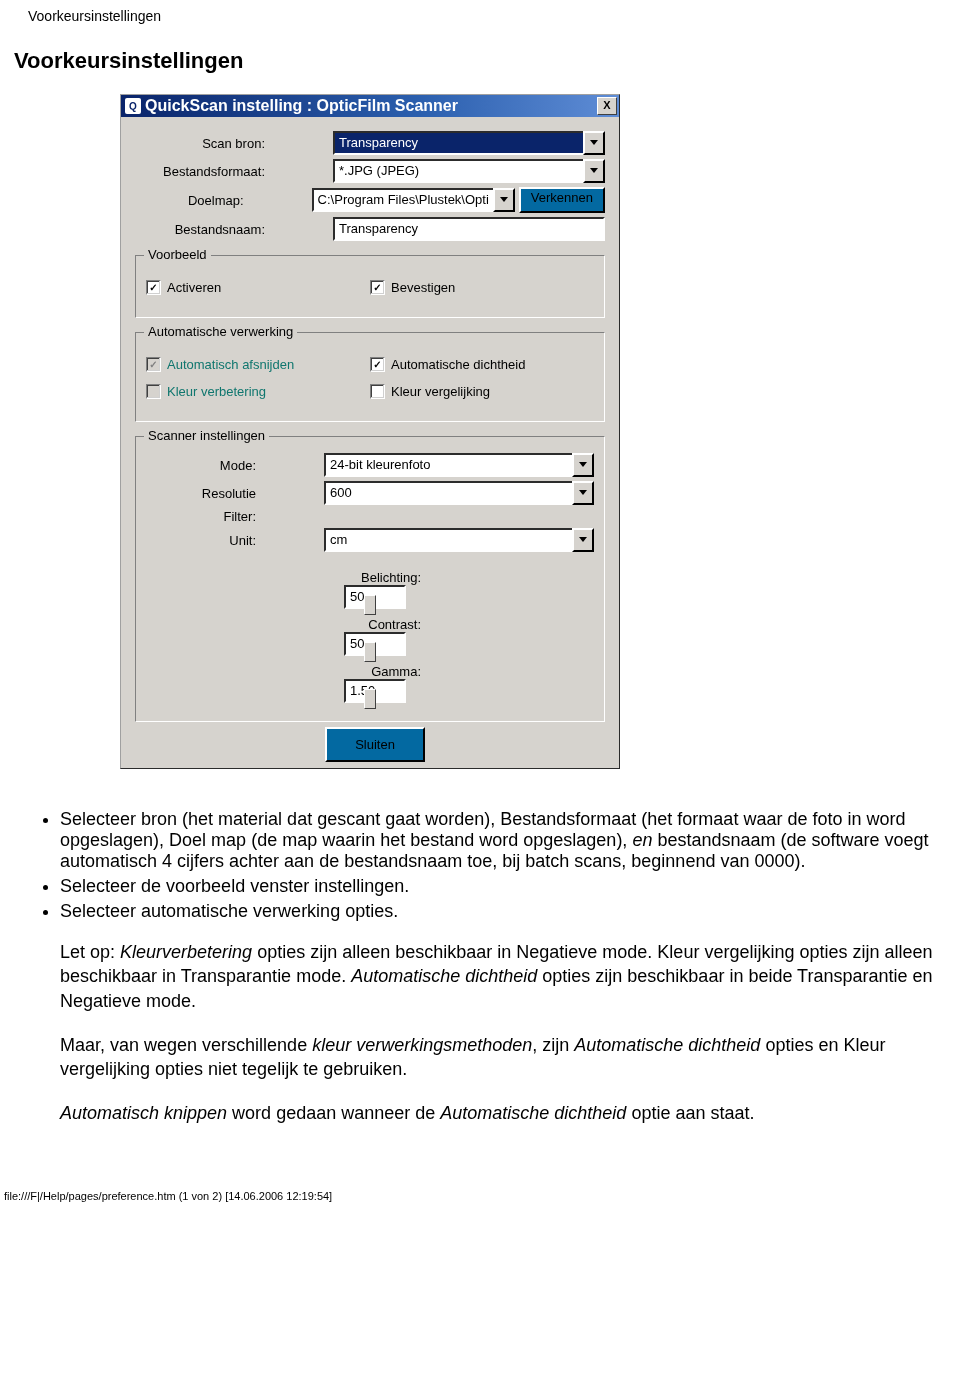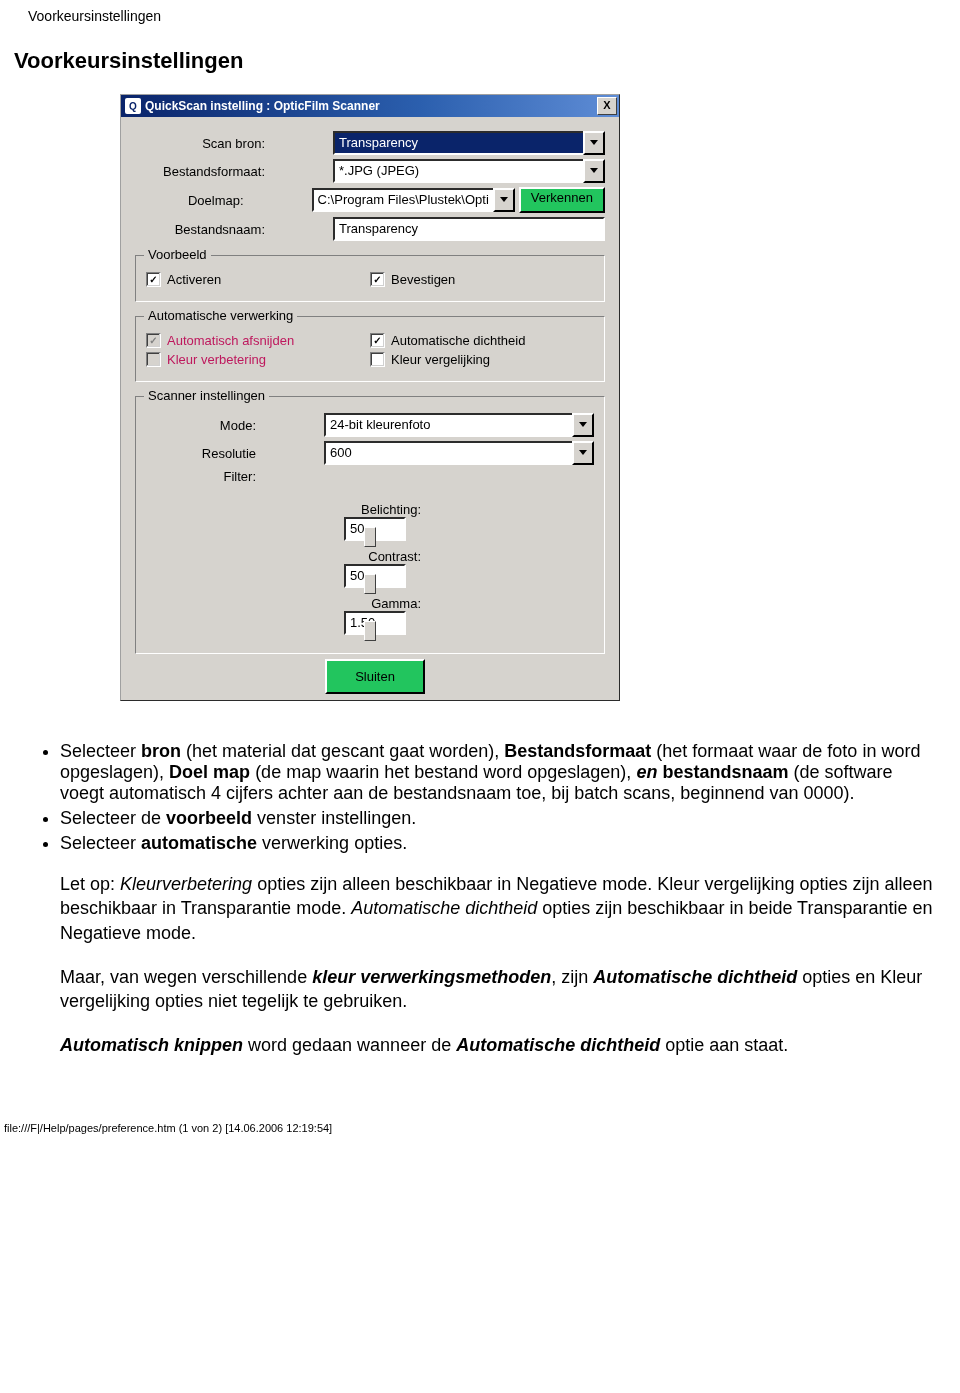--- a/index.html
+++ b/index.html
@@ -47,21 +47,21 @@
     padding: 0 2px 0 4px;
   }
   .titlebar .appicon {
     width: 16px; height: 16px; margin-right: 4px;
     display: inline-flex; align-items: center; justify-content: center;
     background: #fff; border-radius: 2px; font-size: 10px; color: #0a246a; font-weight: bold;
   }
   .titlebar .title-text {
     flex: 1;
     font-weight: bold;
-    font-size: 12px;
+    font-size: 16px;
     white-space: nowrap; overflow: hidden; text-overflow: ellipsis;
   }
   .winbtn {
     width: 18px; height: 16px;
     background: #d6d3ce;
     border: 1px solid #fff;
     border-right-color: #404040;
     border-bottom-color: #404040;
     color: #000;
     font-size: 11px;
@@ -111,21 +111,21 @@
     background: #d6d3ce;
     border: 2px outset #fff;
     border-right-color: #404040; border-bottom-color: #404040;
     display: flex; align-items: center; justify-content: center;
     margin-left: -2px;
   }
   .dropdown-btn svg { width: 8px; height: 6px; }
   .btn {
     height: 22px;
     padding: 0 10px;
-    background: #22c55e;
+    background: #0369a1;
     border: 2px outset #fff;
     border-right-color: #404040; border-bottom-color: #404040;
     font-size: 13px;
     line-height: 18px;
     margin-left: 4px;
   }
   .groupbox {
     border: 1px solid #808080;
     border-right-color: #fff; border-bottom-color: #fff;
     position: relative;
@@ -135,41 +135,41 @@
   .groupbox > .legend {
     position: absolute;
     top: -9px;
     left: 8px;
     background: #d6d3ce;
     padding: 0 4px;
     font-size: 13px;
   }
   .cb-row {
     display: flex;
-    margin: 4px 0;
+    margin: 12px 0;
   }
   .cb-cell {
     flex: 1;
     display: flex;
     align-items: center;
   }
   .cb {
     width: 13px; height: 13px;
     background: #fff;
     border: 1px solid #808080;
     border-right-color: #fff; border-bottom-color: #fff;
     box-shadow: inset -1px -1px 0 #d0d0d0, inset 1px 1px 0 #404040;
     margin-right: 6px;
     display: inline-flex; align-items: center; justify-content: center;
     font-size: 10px; line-height: 10px;
   }
   .cb.checked::after { content: "✓"; color: #000; font-weight: bold; }
   .cb.disabled { background: #d6d3ce; }
   .cb.disabled.checked::after { color: #808080; }
-  .lbl-disabled { color: #be185d; }
+  .lbl-disabled { color: #0f766e; }
   
   .slider-row {
     display: flex; align-items: center; margin: 8px 0; flex-direction: column;
   }
   .slider-row .lbl { width: 110px; text-align: right; padding-right: 8px; }
   .slider {
     flex: 1; position: relative; height: 24px;
   }
   .slider-track {
     position: absolute; left: 0; right: 0; top: 16px; height: 3px;
@@ -198,21 +198,21 @@
   .close-row .btn { padding: 8px 28px; margin-left: 10px; }
   
   .content { margin: 40px 16px 0 16px; }
   .content ul { margin: 0 0 18px 0; padding-left: 34px; }
   .content ul li { margin: 4px 0; }
   .content p { margin: 0 0 20px 34px; line-height: 1.35; }
   .footer {
     font-size: 11px;
     padding: 24px 0 8px 4px;
   }
-  b { font-weight: bold; }
+  b { font-weight: normal; }
   i { font-style: italic; }
 </style>
 </head>
 <body>
 
 <div class="page">
 
   <div class="header-small">Voorkeursinstellingen</div>
   <div class="title">Voorkeursinstellingen</div>
 
@@ -329,20 +329,31 @@
               <div class="wininput">600</div>
               <div class="dropdown-btn">
                   <svg viewBox="0 0 8 6">
                     <polygon points="0,0 8,0 4,5" fill="#000"></polygon>
                   </svg>
                 </div>
             </div>
           </div>
           <div class="form-row">
             <span class="lbl lbl-narrow">Filter:</span>
+          </div>
+          <div class="form-row">
+            <span class="lbl lbl-narrow">Unit:</span>
+            <div class="wininput-wrap">
+              <div class="wininput">cm</div>
+              <div class="dropdown-btn">
+                  <svg viewBox="0 0 8 6">
+                    <polygon points="0,0 8,0 4,5" fill="#000"></polygon>
+                  </svg>
+                </div>
+            </div>
           </div>
 
           <div style="height:6px;"></div>
 
           <div class="slider-row">
             <span class="lbl">Belichting:</span>
             <div class="slider">
               <div class="slider-ticks">
                   <span></span>
                   <span></span>

